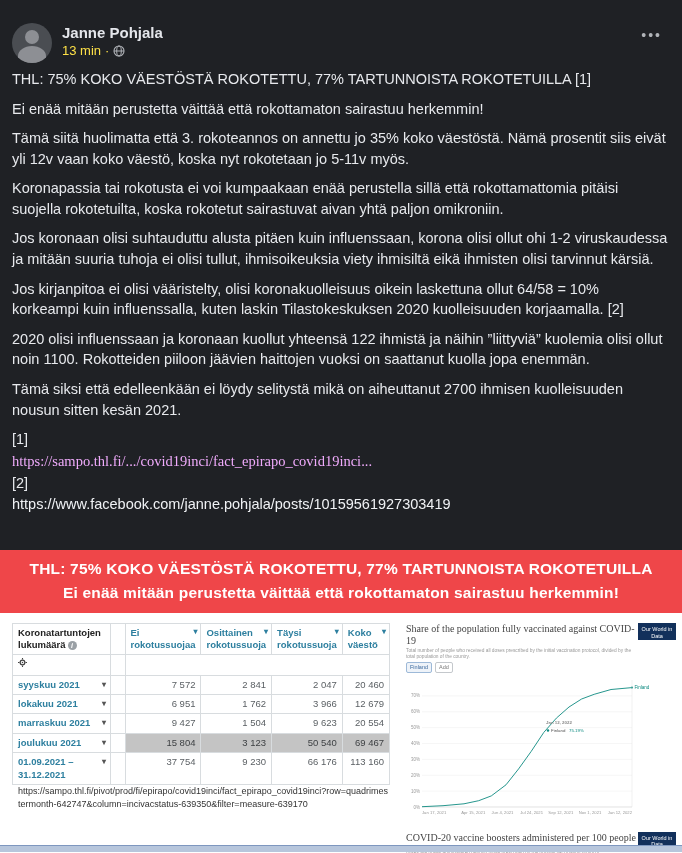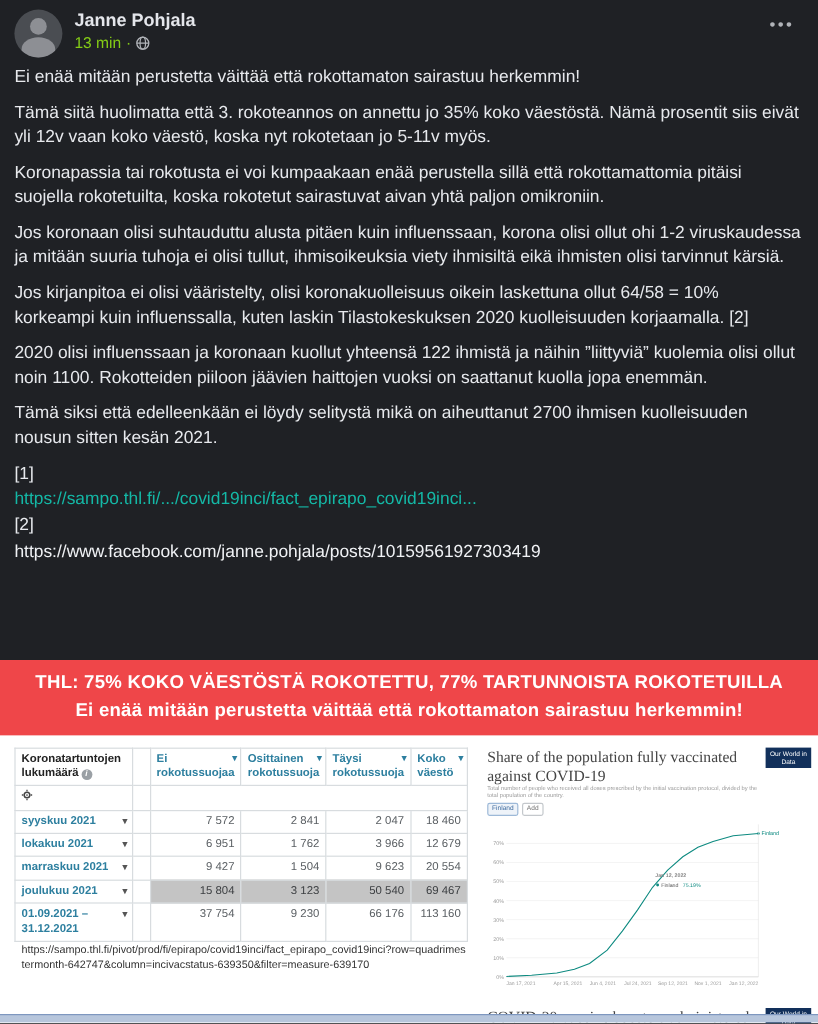--- a/index.html
+++ b/index.html
@@ -1,35 +1,35 @@
 <!DOCTYPE html>
 <html><head>
 <meta charset="utf-8">
 <style>
   html,body{margin:0;padding:0;background:#16181c;}
   .page{position:relative;width:682px;height:853px;background:#1f2125;overflow:hidden;
         font-family:"Liberation Sans",sans-serif;color:#e4e6eb;}
   
-  .post-header{display:flex;align-items:flex-start;padding:8px 14px 4px 12px;}
+  .post-header{display:flex;align-items:flex-start;padding:23px 14px 4px 12px;}
   .avatar{width:40px;height:40px;border-radius:50%;background:#4a4d52;position:relative;overflow:hidden;flex:0 0 40px;}
   .avatar .head{position:absolute;left:13px;top:7px;width:14px;height:14px;border-radius:50%;background:#8d8f94;}
   .avatar .torso{position:absolute;left:6px;top:23px;width:28px;height:20px;border-radius:50% 50% 0 0;background:#8d8f94;}
   .hdr-text{margin-left:10px;flex:1;}
   .author{font-size:15px;font-weight:bold;color:#e4e6eb;line-height:20px;}
-  .meta{font-size:13px;color:#84cc16;display:flex;align-items:center;gap:4px;line-height:16px;}
+  .meta{font-size:13px;color:#fde047;display:flex;align-items:center;gap:4px;line-height:16px;}
   .menu-dots{color:#b0b3b8;font-size:14px;letter-spacing:2px;padding:4px 6px;cursor:pointer;}
   
   .post-body{padding:2px 14px 0 12px;}
   .post-body p.para{margin:0 0 9px 0;font-size:14.5px;line-height:1.42;color:#e7e9ed;}
   .refs{padding:0 14px 0 12px;font-size:14.5px;line-height:1.5;}
   .refs .ref{margin:0;color:#e7e9ed;}
-  .refs a{color:#14b8a6;text-decoration:none;display:block;word-break:break-all;}
+  .refs a{color:#f0abfc;text-decoration:none;display:block;word-break:break-all;font-family:Liberation Serif, serif;}
   .refs .plainlink{color:#f0f2f5;word-break:break-all;margin:0;}
   
-  .attachment{position:absolute;left:0;top:550px;width:682px;height:302px;background:#ffffff;cursor:pointer;}
+  .attachment{position:absolute;left:0;top:550px;width:682px;height:302px;background:#d946ef;cursor:pointer;}
   .banner{background:#ef4649;color:#fff;text-align:center;padding:7px 6px 8px 6px;}
   .banner div{font-size:15.5px;font-weight:bold;line-height:1.55;letter-spacing:.2px;
               font-family:"Liberation Sans",sans-serif;}
   .content{display:flex;padding:10px 4px 0 12px;background:#fff;}
   
   .table-wrap{width:382px;flex:0 0 382px;}
   table.pivot{border-collapse:collapse;width:378px;font-family:"Liberation Sans",sans-serif;}
   table.pivot td,table.pivot th{border:1px solid #d8dcdf;padding:3px 5px;font-size:9.5px;vertical-align:top;}
   th.corner{width:102px;text-align:left;color:#222;font-weight:bold;font-size:9.5px;line-height:1.25;}
   td.gearcol{width:16px;text-align:center;}
@@ -40,21 +40,21 @@
   td.val{text-align:right;color:#5a5f63;}
   td.val.hl{background:#c4c4c4;color:#3c3f42;}
   tr.gearrow td{height:14px;}
   .info-dot{display:inline-block;width:9px;height:9px;border-radius:50%;background:#9aa0a5;color:#fff;
             font-size:7px;line-height:9px;text-align:center;font-style:italic;font-weight:bold;margin-left:2px;}
   .src-url{margin:0 4px 0 6px;font-size:9px;color:#333;line-height:1.5;word-break:break-all;
            font-family:"Liberation Sans",sans-serif;}
   
   .charts{flex:1;padding:0 0 0 10px;}
   .chart-block{position:relative;margin-bottom:4px;}
-  .chart-title{font-family:"Liberation Serif",serif;font-size:13px;color:#444;margin:0 40px 1px 2px;line-height:1.2;}
+  .chart-title{font-family:"Liberation Serif",serif;font-size:10px;color:#444;margin:0 40px 1px 2px;line-height:1.2;}
   .chart-sub{font-size:4.8px;color:#999;margin:0 44px 2px 2px;line-height:1.25;}
   .chip-row{display:flex;gap:3px;margin:1px 0 1px 2px;}
   .chip{font-size:5.5px;line-height:1;padding:1.5px 3px;border-radius:2px;border:1px solid #9db9d8;color:#3d6a9e;background:#eef3f9;}
   .chip.add{border-color:#c4c8cc;color:#777;background:#fff;}
   .owid-logo{position:absolute;right:2px;top:0;width:38px;height:17px;background:#12305b;color:#fff;
              font-size:5.5px;line-height:1.25;text-align:center;padding-top:3px;box-sizing:border-box;}
   .bottom-strip{position:absolute;left:0;bottom:0;width:682px;height:6px;background:#b7c6dc;border-top:1px solid #7e97bf;}
 </style>
 </head>
 <body>
@@ -75,20 +75,21 @@
           <circle cx="6" cy="6" r="5" fill="none" stroke="#b0b3b8" stroke-width="1.1"></circle>
           <ellipse cx="6" cy="6" rx="2.3" ry="5" fill="none" stroke="#b0b3b8" stroke-width="1"></ellipse>
           <line x1="1" y1="6" x2="11" y2="6" stroke="#b0b3b8" stroke-width="1"></line>
         </svg>
       </div>
     </div>
     <div class="menu-dots">•••</div>
   </div>
 
   <div class="post-body">
+      <p class="para">THL: 75% KOKO VÄESTÖSTÄ ROKOTETTU, 77% TARTUNNOISTA ROKOTETUILLA [1]</p>
       <p class="para">Ei enää mitään perustetta väittää että rokottamaton sairastuu herkemmin!</p>
       <p class="para">Tämä siitä huolimatta että 3. rokoteannos on annettu jo 35% koko väestöstä. Nämä prosentit siis eivät yli 12v vaan koko väestö, koska nyt rokotetaan jo 5-11v myös.</p>
       <p class="para">Koronapassia tai rokotusta ei voi kumpaakaan enää perustella sillä että rokottamattomia pitäisi suojella rokotetuilta, koska rokotetut sairastuvat aivan yhtä paljon omikroniin.</p>
       <p class="para">Jos koronaan olisi suhtauduttu alusta pitäen kuin influenssaan, korona olisi ollut ohi 1-2 viruskaudessa ja mitään suuria tuhoja ei olisi tullut, ihmisoikeuksia viety ihmisiltä eikä ihmisten olisi tarvinnut kärsiä.</p>
       <p class="para">Jos kirjanpitoa ei olisi vääristelty, olisi koronakuolleisuus oikein laskettuna ollut 64/58 = 10% korkeampi kuin influenssalla, kuten laskin Tilastokeskuksen 2020 kuolleisuuden korjaamalla. [2]</p>
       <p class="para">2020 olisi influenssaan ja koronaan kuollut yhteensä 122 ihmistä ja näihin ”liittyviä” kuolemia olisi ollut noin 1100. Rokotteiden piiloon jäävien haittojen vuoksi on saattanut kuolla jopa enemmän.</p>
       <p class="para">Tämä siksi että edelleenkään ei löydy selitystä mikä on aiheuttanut 2700 ihmisen kuolleisuuden nousun sitten kesän 2021.</p>
     </div>
 
   <div class="refs">
@@ -130,21 +131,21 @@
                   </svg></td>
                 <td class="gearcol"></td>
                 <td colspan="4"></td>
               </tr>
               <tr>
                 <td class="rowlabel">syyskuu 2021<span class="arr">▾</span></td>
                 <td class="gearcol"></td>
                 <td class="val">7 572</td>
                 <td class="val">2 841</td>
                 <td class="val">2 047</td>
-                <td class="val">18 460</td>
+                <td class="val">20 460</td>
               </tr>
               <tr>
                 <td class="rowlabel">lokakuu 2021<span class="arr">▾</span></td>
                 <td class="gearcol"></td>
                 <td class="val">6 951</td>
                 <td class="val">1 762</td>
                 <td class="val">3 966</td>
                 <td class="val">12 679</td>
               </tr>
               <tr>

